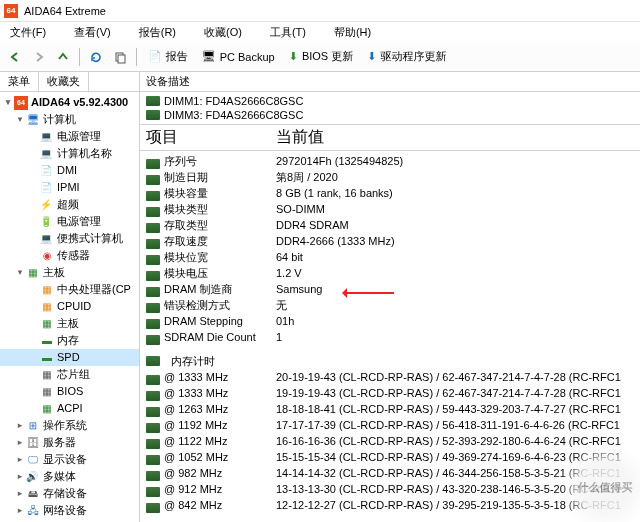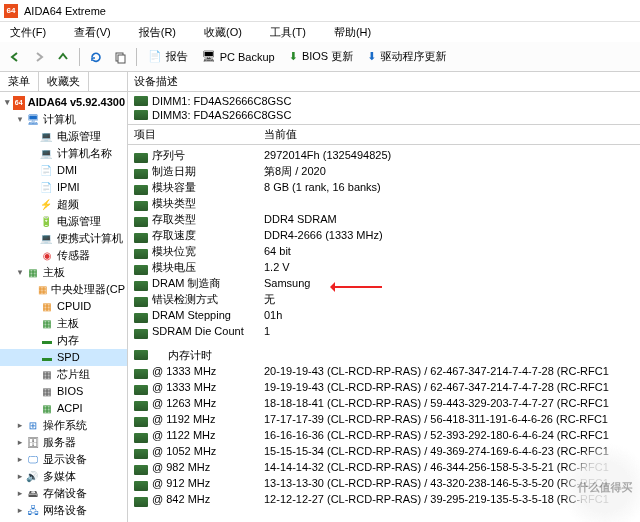--- a/index.html
+++ b/index.html
@@ -7,45 +7,45 @@
 .title-bar { height: 22px; background: #fff; display: flex; align-items: center; padding: 0 4px; border-bottom: 1px solid #e0e0e0; }
 .title-icon { width: 14px; height: 14px; background: #e94d1a; margin-right: 6px; display: flex; align-items: center; justify-content: center; color: #fff; font-size: 8px; font-weight: bold; }
 .title-text { font-size: 11px; color: #000; }
 .menu-bar { height: 20px; display: flex; align-items: center; padding: 0 4px; gap: 16px; }
 .menu-item { padding: 2px 6px; cursor: pointer; }
 .toolbar { height: 30px; display: flex; align-items: center; padding: 0 4px; gap: 2px; border-bottom: 1px solid #d0d0d0; background: #fcfcfc; }
 .tb-btn { width: 22px; height: 22px; display: flex; align-items: center; justify-content: center; cursor: pointer; border-radius: 2px; }
 .tb-sep { width: 1px; height: 18px; background: #c0c0c0; margin: 0 3px; }
 .tb-labeled { display: flex; align-items: center; gap: 4px; padding: 2px 6px; cursor: pointer; border-radius: 2px; }
 .content { display: flex; height: calc(522px - 22px - 20px - 30px); }
-.tree-pane { width: 128px; border-right: 1px solid #d0d0d0; display: flex; flex-direction: column; overflow: hidden; }
+.tree-pane { width: 140px; border-right: 1px solid #d0d0d0; display: flex; flex-direction: column; overflow: hidden; }
 .tabs { height: 20px; display: flex; border-bottom: 1px solid #d0d0d0; }
 .tab { padding: 2px 8px; border-right: 1px solid #d0d0d0; cursor: pointer; font-size: 11px; }
 .tab.active { background: #fff; }
 .tree { flex: 1; overflow-y: auto; overflow-x: hidden; padding: 2px 0; }
 .tree-node { display: flex; align-items: center; padding: 1px 2px; white-space: nowrap; cursor: pointer; font-size: 11px; line-height: 15px; }
 .tree-node.selected { background: #cce8ff; }
 .tree-node.root { font-weight: bold; }
 .exp { width: 12px; text-align: center; color: #666; font-size: 9px; }
 .node-icon { width: 14px; height: 14px; margin-right: 3px; display: inline-flex; align-items: center; justify-content: center; font-size: 10px; }
 .indent-1 { padding-left: 14px; }
 .indent-2 { padding-left: 28px; }
 .detail-pane { flex: 1; display: flex; flex-direction: column; overflow: hidden; }
 .detail-header { padding: 2px 6px; border-bottom: 1px solid #d0d0d0; font-size: 11px; }
 .device-list { padding: 2px 6px; border-bottom: 1px solid #d0d0d0; }
 .device-row { display: flex; align-items: center; padding: 1px 0; gap: 4px; }
 .ram-icon { width: 14px; height: 10px; background: linear-gradient(#3a7a3a, #2a5a2a); border-radius: 1px; display: inline-block; }
-.col-headers { display: flex; padding: 2px 6px; border-bottom: 1px solid #d0d0d0; font-size: 11px; }
+.col-headers { display: flex; padding: 2px 6px; border-bottom: 1px solid #d0d0d0; font-size: 16px; }
 .col-h1 { width: 130px; }
 .col-h2 { flex: 1; }
 .props { flex: 1; overflow-y: auto; padding: 2px 6px; position: relative; }
 .prop-row { display: flex; align-items: center; padding: 0; font-size: 11px; line-height: 16px; }
 .prop-label { width: 130px; display: flex; align-items: flex-end; gap: 4px; }
 .prop-value { flex: 1; white-space: nowrap; overflow: hidden; }
-.section-row { display: flex; align-items: center; gap: 20px; margin-top: 8px; font-size: 11px; line-height: 16px; }
+.section-row { display: flex; align-items: center; gap: 11px; margin-top: 8px; font-size: 11px; line-height: 16px; }
 .arrow-annot { position: absolute; color: #e22; font-size: 18px; pointer-events: none; left: 270px; top: 132px; }
 .arrow-annot::before { content: ""; position: absolute; right: 16px; top: 9px; width: 50px; height: 1.5px; background: #e22; }
 .arrow-annot::after { content: ""; position: absolute; right: 63px; top: 5px; border: 5px solid transparent; border-right-color: #e22; }
 .watermark { position: absolute; right: -10px; bottom: -10px; width: 90px; height: 90px; border-radius: 50%; background: radial-gradient(circle,#f5f5f5 40%,transparent 70%); display: flex; align-items: center; justify-content: center; font-size: 11px; color: #999; font-weight: bold; pointer-events: none; opacity: 0.85;}
 
 .icon-green { color: #2a8a2a; }
 .icon-blue { color: #1a6cc8; }
 .icon-orange { color: #e58a1a; }
 .icon-red { color: #d33; }
 .icon-gray { color: #555; }
@@ -296,20 +296,21 @@
               <span class="ram-icon"></span>
               <span>模块容量</span>
             </div>
             <div class="prop-value">8 GB (1 rank, 16 banks)</div>
           </div>
           <div class="prop-row">
             <div class="prop-label">
               <span class="ram-icon"></span>
               <span>模块类型</span>
             </div>
+            <div class="prop-value">SO-DIMM</div>
           </div>
           <div class="prop-row">
             <div class="prop-label">
               <span class="ram-icon"></span>
               <span>存取类型</span>
             </div>
             <div class="prop-value">DDR4 SDRAM</div>
           </div>
           <div class="prop-row">
             <div class="prop-label">

